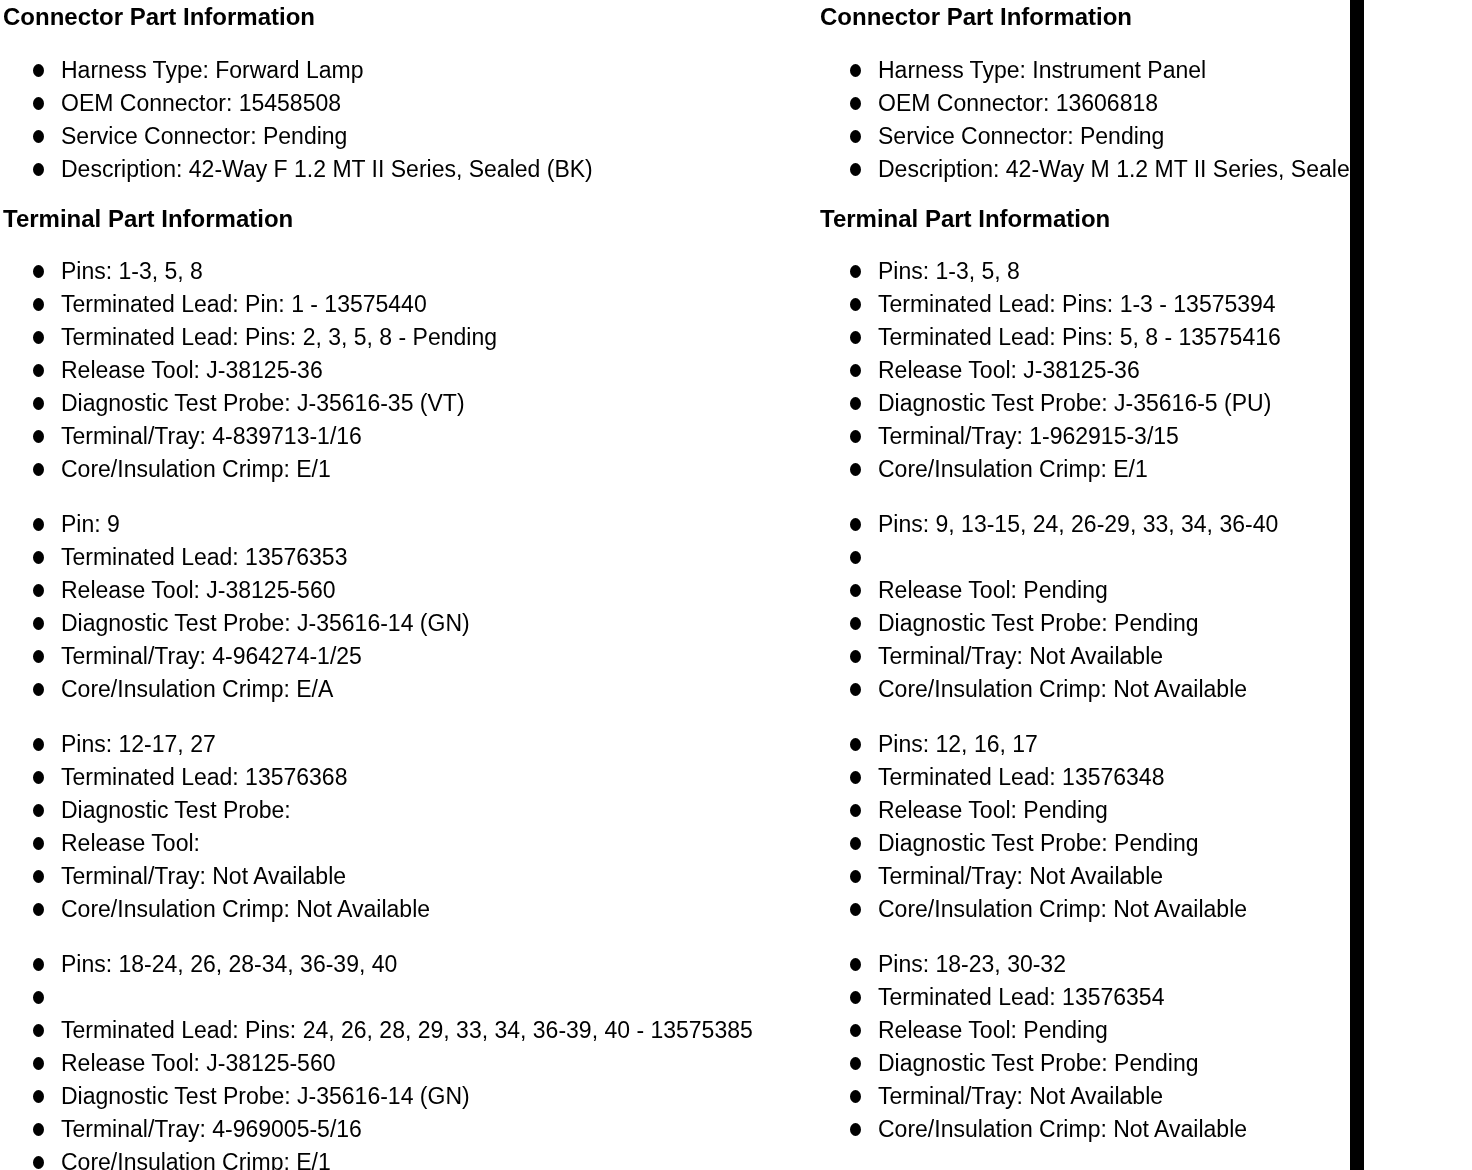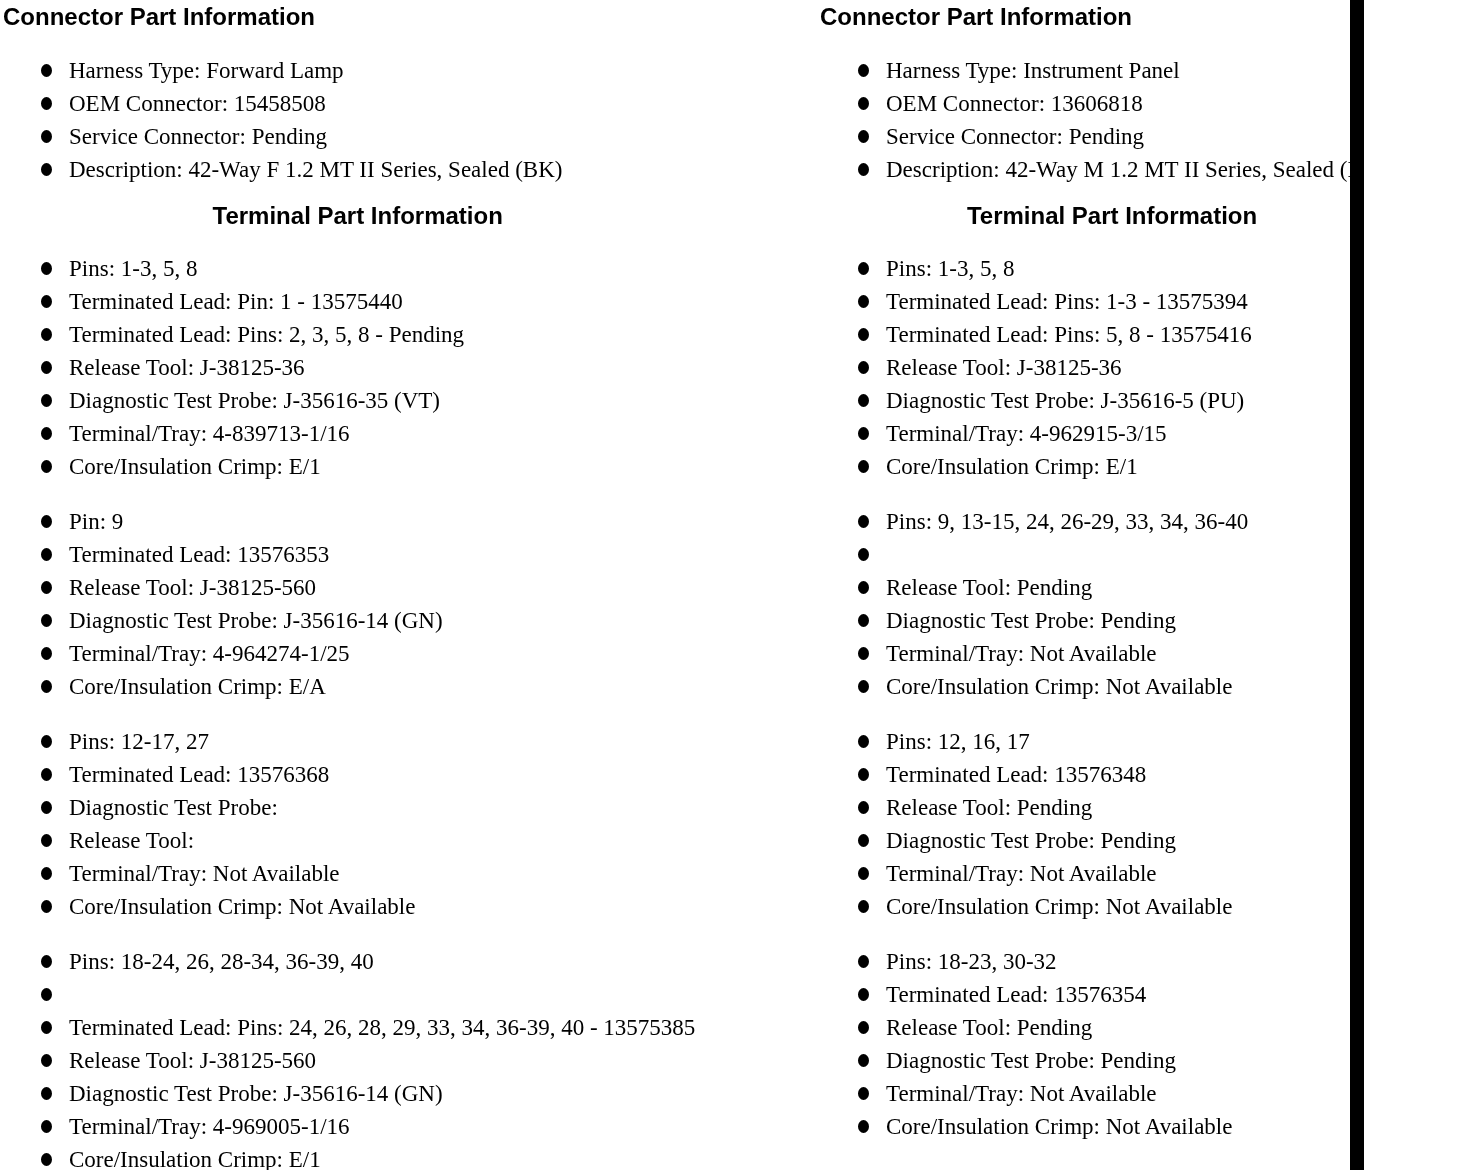--- a/index.html
+++ b/index.html
@@ -28,26 +28,25 @@
   .col-right { left: 820px; }
   .hdr {
     font-size: 24px;
     font-weight: 700;
     line-height: 26px;
     margin: 0;
     white-space: nowrap;
   }
   ul.blist {
     list-style: none;
-    margin: 17px;
+    margin: 9px;
     padding: 0;
-    font-family: Liberation Serif, serif;
   }
   ul.connector-list { margin-top: 24px; }
-  .terminal-hdr { margin-top: 14px; text-align: center; }
+  .terminal-hdr { margin-top: 20px; }
   ul.group-first { margin-top: 23px; }
   ul.group-next  { margin-top: 22px; }
   li.item {
     height: 33px;
     display: flex;
     align-items: center;
     font-size: 23px;
     line-height: 33px;
     white-space: nowrap;
   }
@@ -188,21 +187,21 @@
       <li class="item">
           <span class="dot"></span>
           <span class="txt">Release Tool: J-38125-560</span>
         </li>
       <li class="item">
           <span class="dot"></span>
           <span class="txt">Diagnostic Test Probe: J-35616-14 (GN)</span>
         </li>
       <li class="item">
           <span class="dot"></span>
-          <span class="txt">Terminal/Tray: 4-969005-1/16</span>
+          <span class="txt">Terminal/Tray: 4-969005-5/16</span>
         </li>
       <li class="item">
           <span class="dot"></span>
           <span class="txt">Core/Insulation Crimp: E/1</span>
         </li>
     </ul>
   </div>
 
   <div class="col col-right">
     <div class="hdr">Connector Part Information</div>
@@ -242,21 +241,21 @@
       <li class="item">
           <span class="dot"></span>
           <span class="txt">Release Tool: J-38125-36</span>
         </li>
       <li class="item">
           <span class="dot"></span>
           <span class="txt">Diagnostic Test Probe: J-35616-5 (PU)</span>
         </li>
       <li class="item">
           <span class="dot"></span>
-          <span class="txt">Terminal/Tray: 4-962915-3/15</span>
+          <span class="txt">Terminal/Tray: 1-962915-3/15</span>
         </li>
       <li class="item">
           <span class="dot"></span>
           <span class="txt">Core/Insulation Crimp: E/1</span>
         </li>
     </ul>
 
     <ul class="blist group-next">
       <li class="item">
           <span class="dot"></span>

